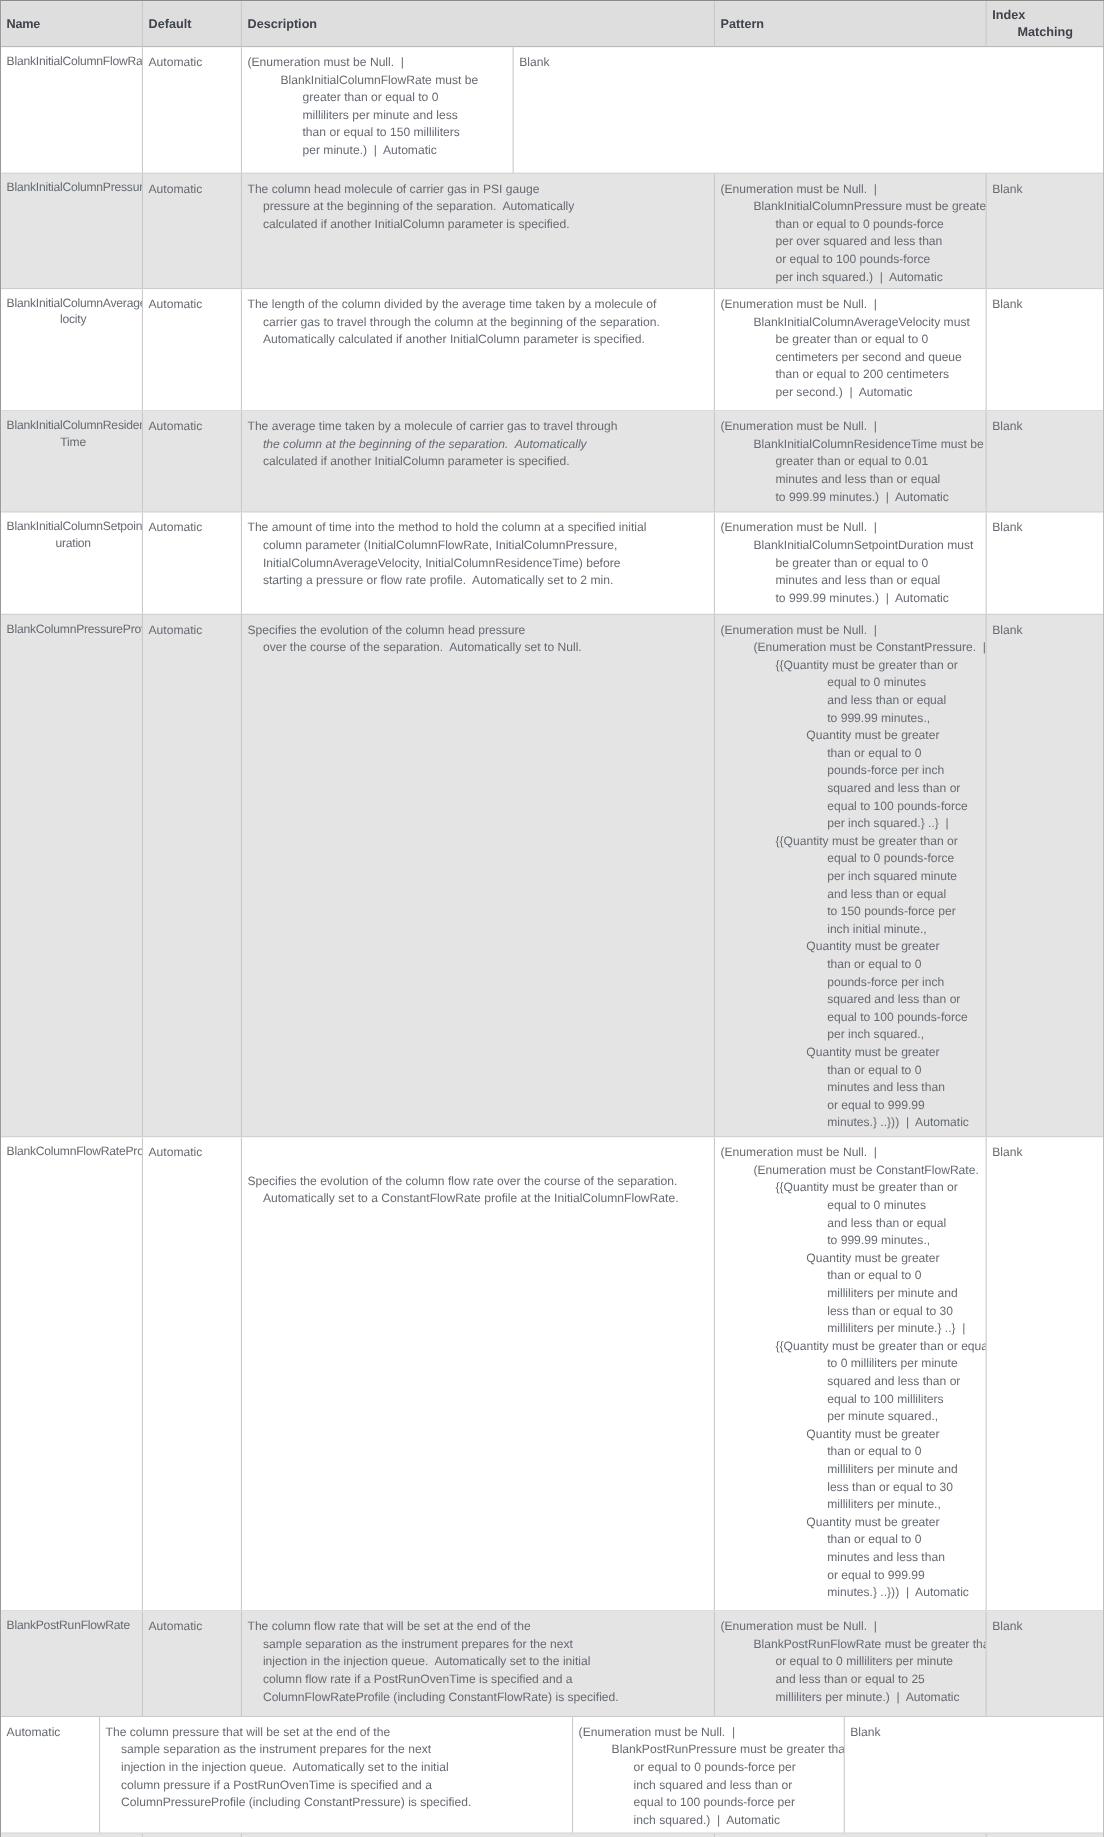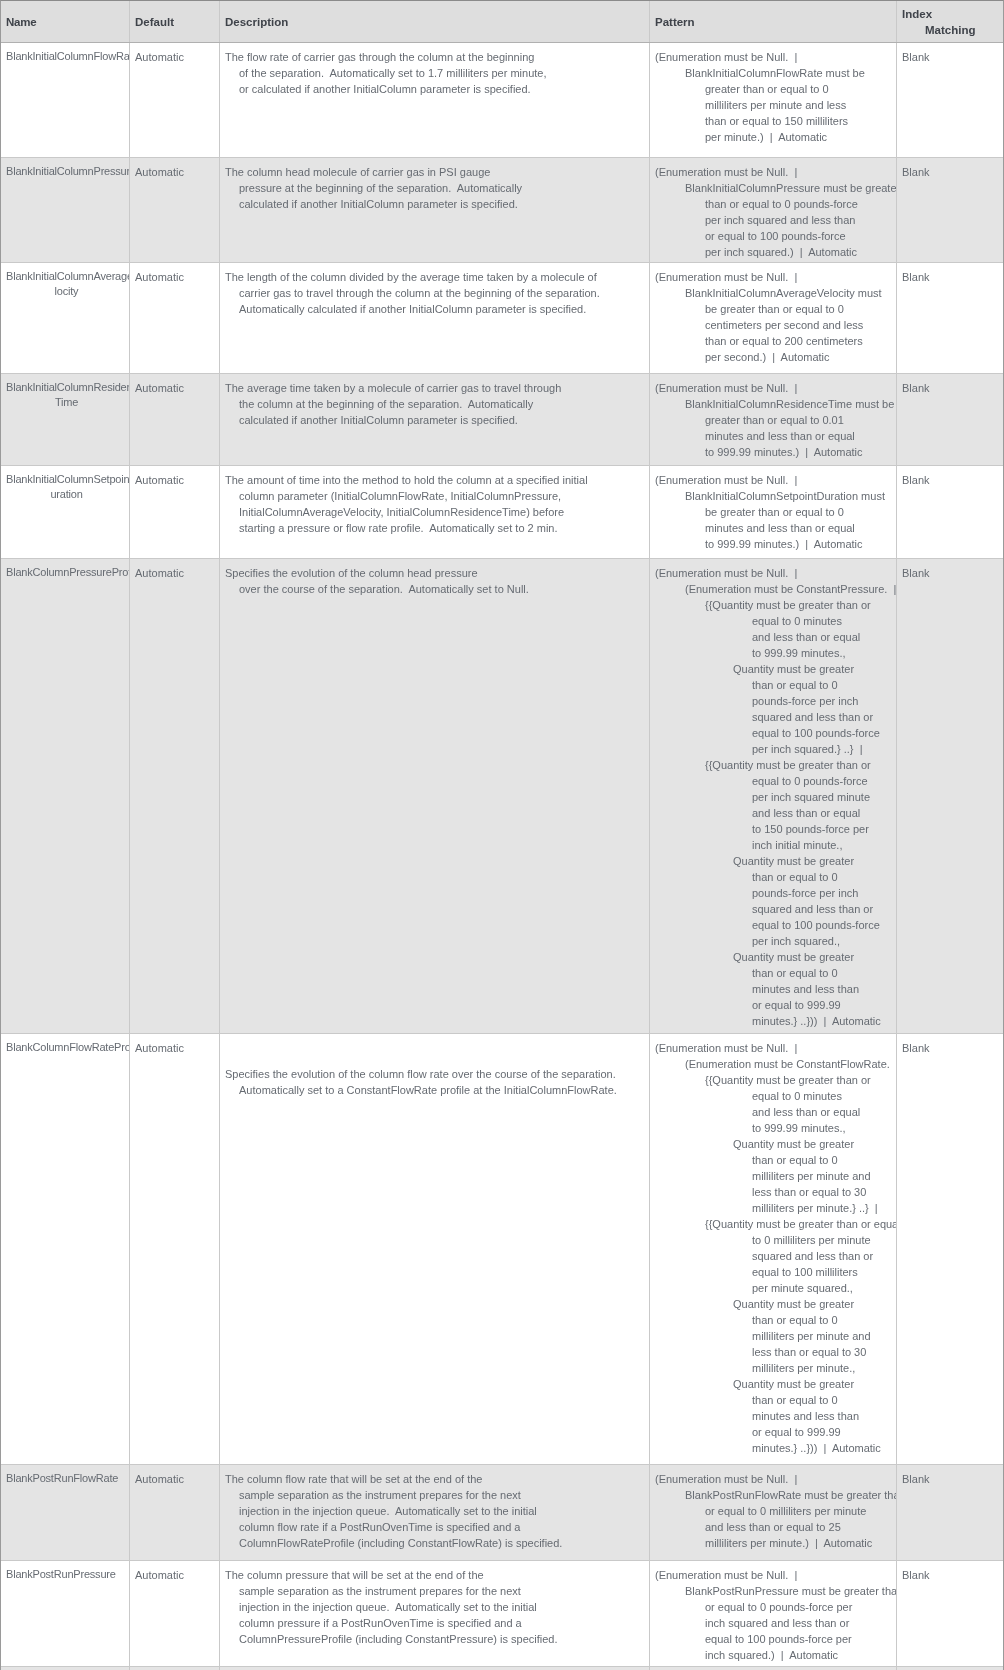--- a/index.html
+++ b/index.html
@@ -57,25 +57,20 @@
   </div>
 
   <div id="tbody">
   <div class="row" style="height: 115px;">
     <div class="cell c-name">
           <div class="nline" style="padding-left: 0px;">BlankInitialColumnFlowRate</div>
         </div>
     <div class="cell c-default">
           <div class="line" style="padding-left: 0px;">Automatic</div>
         </div>
-    <div class="cell c-desc">
-          <div class="line" style="padding-left: 0px;">The flow rate of carrier gas through the column at the beginning</div>
-          <div class="line" style="padding-left: 14px;">of the separation.  Automatically set to 1.7 milliliters per minute,</div>
-          <div class="line" style="padding-left: 14px;">or calculated if another InitialColumn parameter is specified.</div>
-        </div>
     <div class="cell c-pattern">
           <div class="line" style="padding-left: 0px;">(Enumeration must be Null.  |</div>
           <div class="line" style="padding-left: 30px;">BlankInitialColumnFlowRate must be</div>
           <div class="line" style="padding-left: 50px;">greater than or equal to 0</div>
           <div class="line" style="padding-left: 50px;">milliliters per minute and less</div>
           <div class="line" style="padding-left: 50px;">than or equal to 150 milliliters</div>
           <div class="line" style="padding-left: 50px;">per minute.)  |  Automatic</div>
         </div>
     <div class="cell c-index">
           <div class="line" style="padding-left: 0px;">Blank</div>
@@ -91,21 +86,21 @@
         </div>
     <div class="cell c-desc">
           <div class="line" style="padding-left: 0px;">The column head molecule of carrier gas in PSI gauge</div>
           <div class="line" style="padding-left: 14px;">pressure at the beginning of the separation.  Automatically</div>
           <div class="line" style="padding-left: 14px;">calculated if another InitialColumn parameter is specified.</div>
         </div>
     <div class="cell c-pattern">
           <div class="line" style="padding-left: 0px;">(Enumeration must be Null.  |</div>
           <div class="line" style="padding-left: 30px;">BlankInitialColumnPressure must be greater</div>
           <div class="line" style="padding-left: 50px;">than or equal to 0 pounds-force</div>
-          <div class="line" style="padding-left: 50px;">per inch squared and less than</div>
+          <div class="line" style="padding-left: 50px;">per over squared and less than</div>
           <div class="line" style="padding-left: 50px;">or equal to 100 pounds-force</div>
           <div class="line" style="padding-left: 50px;">per inch squared.)  |  Automatic</div>
         </div>
     <div class="cell c-index">
           <div class="line" style="padding-left: 0px;">Blank</div>
         </div>
   </div>
 
   <div class="row" style="height: 111px;">
     <div class="cell c-name">
@@ -117,40 +112,40 @@
         </div>
     <div class="cell c-desc">
           <div class="line" style="padding-left: 0px;">The length of the column divided by the average time taken by a molecule of</div>
           <div class="line" style="padding-left: 14px;">carrier gas to travel through the column at the beginning of the separation.</div>
           <div class="line" style="padding-left: 14px;">Automatically calculated if another InitialColumn parameter is specified.</div>
         </div>
     <div class="cell c-pattern">
           <div class="line" style="padding-left: 0px;">(Enumeration must be Null.  |</div>
           <div class="line" style="padding-left: 30px;">BlankInitialColumnAverageVelocity must</div>
           <div class="line" style="padding-left: 50px;">be greater than or equal to 0</div>
-          <div class="line" style="padding-left: 50px;">centimeters per second and less</div>
+          <div class="line" style="padding-left: 50px;">centimeters per second and queue</div>
           <div class="line" style="padding-left: 50px;">than or equal to 200 centimeters</div>
           <div class="line" style="padding-left: 50px;">per second.)  |  Automatic</div>
         </div>
     <div class="cell c-index">
           <div class="line" style="padding-left: 0px;">Blank</div>
         </div>
   </div>
 
   <div class="row shaded" style="height: 92px;">
     <div class="cell c-name">
           <div class="nline" style="padding-left: 0px;">BlankInitialColumnResidence-</div>
           <div class="nline cont" style="padding-left: 0px;">Time</div>
         </div>
     <div class="cell c-default">
           <div class="line" style="padding-left: 0px;">Automatic</div>
         </div>
     <div class="cell c-desc">
           <div class="line" style="padding-left: 0px;">The average time taken by a molecule of carrier gas to travel through</div>
-          <div class="line" style="padding-left: 14px;">the column at the beginning of the separation.  Automatically</div>
+          <div class="line" style="padding-left: 14px; font-style: italic;">the column at the beginning of the separation.  Automatically</div>
           <div class="line" style="padding-left: 14px;">calculated if another InitialColumn parameter is specified.</div>
         </div>
     <div class="cell c-pattern">
           <div class="line" style="padding-left: 0px;">(Enumeration must be Null.  |</div>
           <div class="line" style="padding-left: 30px;">BlankInitialColumnResidenceTime must be</div>
           <div class="line" style="padding-left: 50px;">greater than or equal to 0.01</div>
           <div class="line" style="padding-left: 50px;">minutes and less than or equal</div>
           <div class="line" style="padding-left: 50px;">to 999.99 minutes.)  |  Automatic</div>
         </div>
     <div class="cell c-index">
@@ -295,23 +290,20 @@
           <div class="line" style="padding-left: 50px;">or equal to 0 milliliters per minute</div>
           <div class="line" style="padding-left: 50px;">and less than or equal to 25</div>
           <div class="line" style="padding-left: 50px;">milliliters per minute.)  |  Automatic</div>
         </div>
     <div class="cell c-index">
           <div class="line" style="padding-left: 0px;">Blank</div>
         </div>
   </div>
 
   <div class="row" style="height: 106px;">
-    <div class="cell c-name">
-          <div class="nline" style="padding-left: 0px;">BlankPostRunPressure</div>
-        </div>
     <div class="cell c-default">
           <div class="line" style="padding-left: 0px;">Automatic</div>
         </div>
     <div class="cell c-desc">
           <div class="line" style="padding-left: 0px;">The column pressure that will be set at the end of the</div>
           <div class="line" style="padding-left: 14px;">sample separation as the instrument prepares for the next</div>
           <div class="line" style="padding-left: 14px;">injection in the injection queue.  Automatically set to the initial</div>
           <div class="line" style="padding-left: 14px;">column pressure if a PostRunOvenTime is specified and a</div>
           <div class="line" style="padding-left: 14px;">ColumnPressureProfile (including ConstantPressure) is specified.</div>
         </div>

